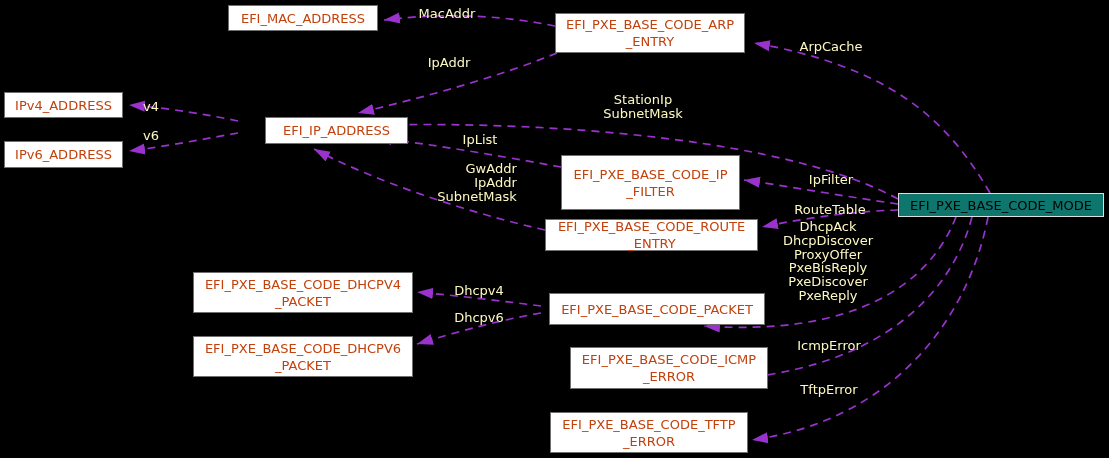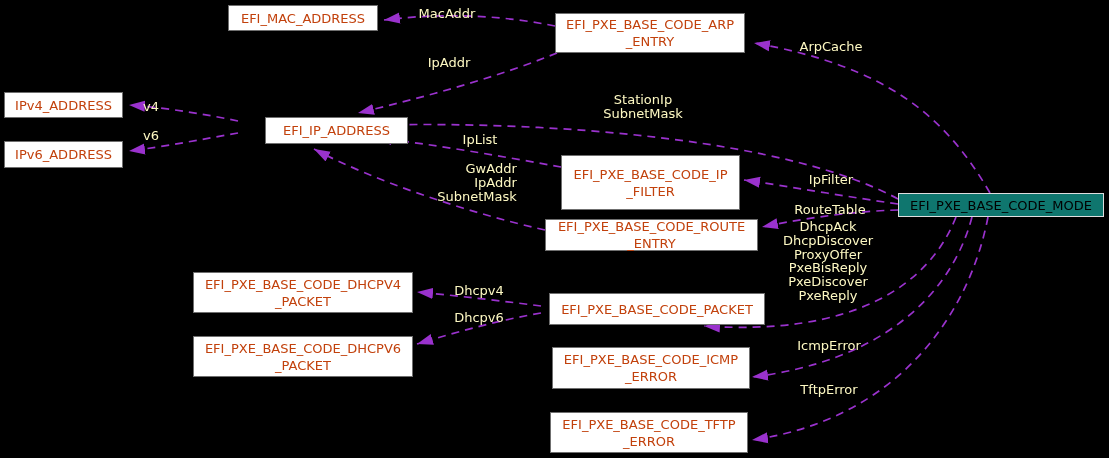--- a/index.html
+++ b/index.html
@@ -116,21 +116,21 @@
     <span>EFI_PXE_BASE_CODE_DHCPV4
 _PACKET</span>
   </div>
   <div class="node" style="left:541px; top:293px; width:216px; height:32px;margin-left:8px;">
     <span>EFI_PXE_BASE_CODE_PACKET</span>
   </div>
   <div class="node" style="left:193px; top:336px; width:220px; height:41px;">
     <span>EFI_PXE_BASE_CODE_DHCPV6
 _PACKET</span>
   </div>
-  <div class="node" style="left:552px; top:347px; width:198px; height:42px;">
+  <div class="node" style="left:570px; top:347px; width:198px; height:42px;">
     <span>EFI_PXE_BASE_CODE_ICMP
 _ERROR</span>
   </div>
   <div class="node" style="left:550px; top:412px; width:198px; height:41px;">
     <span>EFI_PXE_BASE_CODE_TFTP
 _ERROR</span>
   </div>
 
   <div class="edge-label" style="left:447px; top:7px;">MacAddr</div>
   <div class="edge-label" style="left:449px; top:56px;">IpAddr</div>

